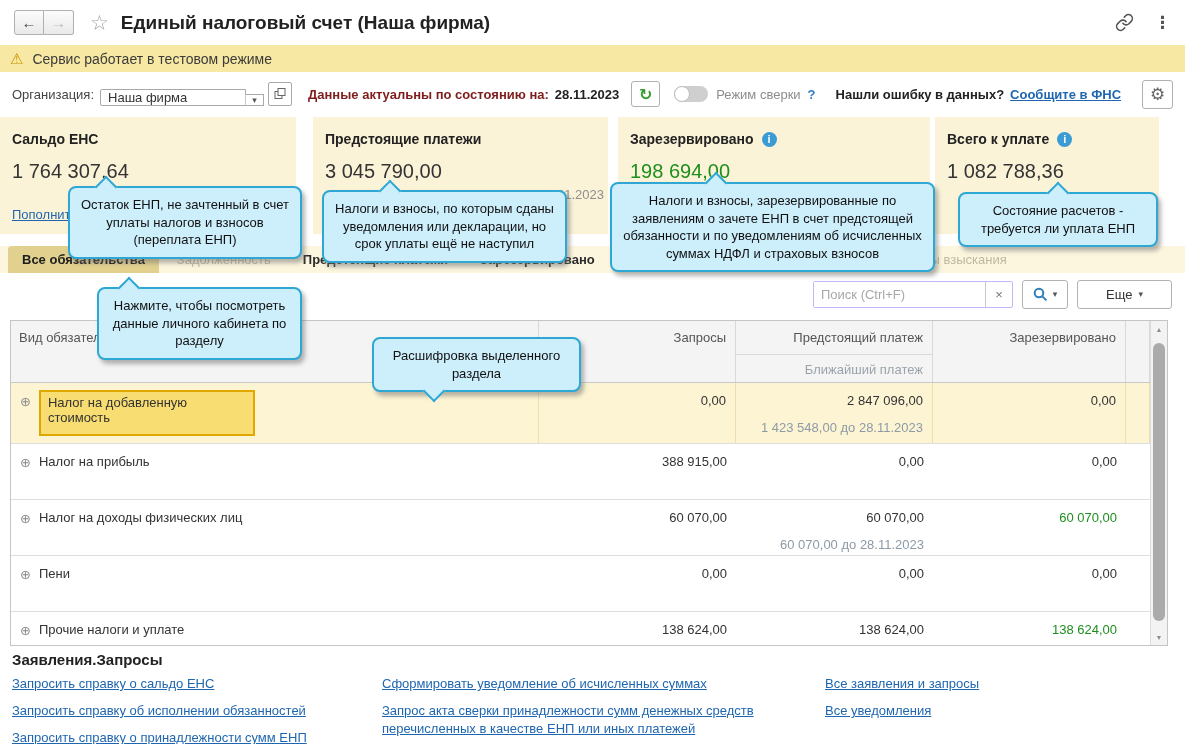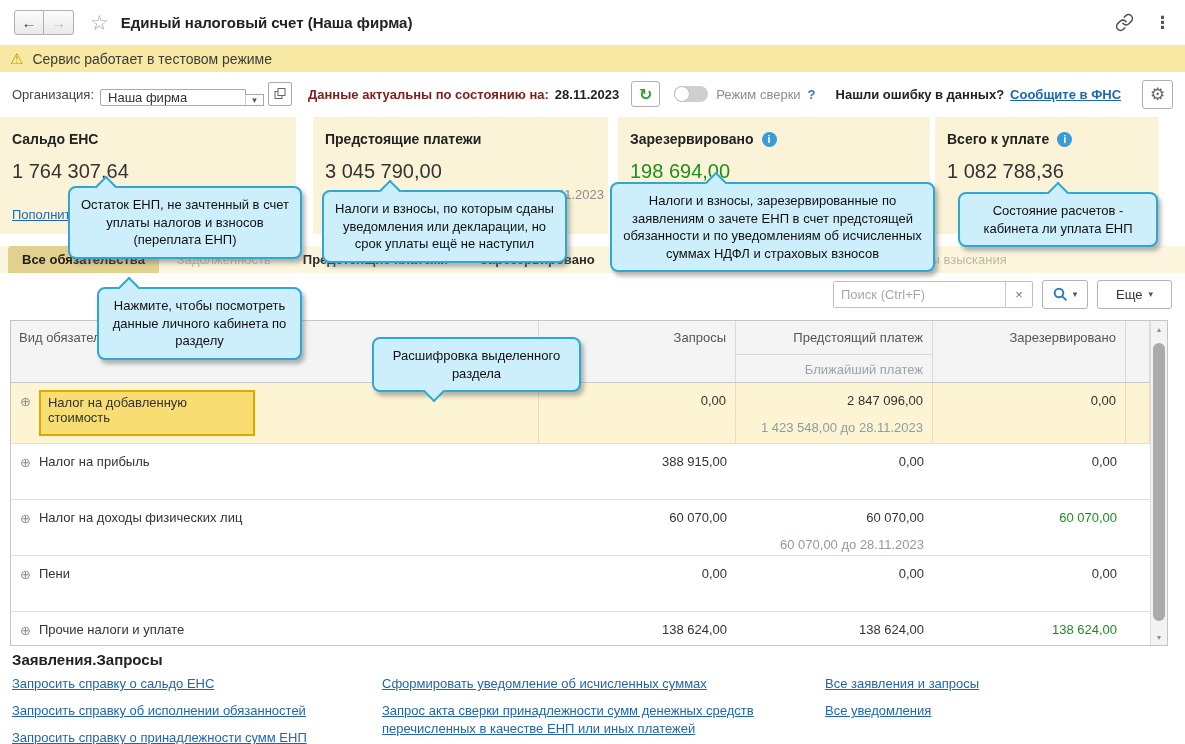--- a/index.html
+++ b/index.html
@@ -14,21 +14,21 @@
   }
 
   
   .titlebar { height:45px; display:flex; align-items:center; padding:0 14px; background:#fff; }
   .nav-group { display:flex; }
   .nav-btn { width:30px; height:25px; border:1px solid #b0b0b0; background:linear-gradient(#fcfcfc,#e9e9e9);
              display:flex; align-items:center; justify-content:center; font-size:15px; cursor:pointer; }
   .nav-btn.back { border-radius:3px 0 0 3px; color:#444; }
   .nav-btn.fwd  { border-radius:0 3px 3px 0; color:#b9b9b9; border-left:none; }
   .star { color:#a3a3a3; font-size:21px; margin:0 12px 0 16px; }
-  .page-title { font-size:15px; font-weight:bold; color:#222; }
+  .page-title { font-size:19px; font-weight:bold; color:#222; }
   .title-actions { margin-left:auto; display:flex; align-items:center; gap:20px; }
   .link-icon svg { display:block; }
   .dots-icon { font-size:17px; color:#555; font-weight:bold; letter-spacing:0; }
 
   
   .banner { height:27px; background:#f7e8a3; display:flex; align-items:center; padding:0 10px; font-size:14px; color:#3b3b3b; }
   .warn-icon { color:#c79500; font-size:15px; margin-right:9px; }
 
   
   .toolbar { height:32px; margin-top:6px; display:flex; align-items:center; padding:0 12px; font-size:13px; }
@@ -73,21 +73,21 @@
   .tab.disabled { color:#bdb9a1; font-weight:normal; cursor:default; }
 
   
   .search-row { height:42px; display:flex; align-items:center; justify-content:flex-end; padding-right:13px; gap:9px; background:#fff; }
   .search-box { display:flex; width:200px; height:27px; border:1px solid #c4b5fd; border-radius:2px; align-items:stretch; background:#fff; }
   .search-input { flex:1; border:none; outline:none; padding:0 7px; font-size:13px; color:#333; font-family:inherit; min-width:0; }
   .search-input::placeholder { color:#a8a8a8; }
   .search-clear { width:27px; border-left:1px solid #c9c9c9; display:flex; align-items:center; justify-content:center; color:#777; font-size:13px; cursor:pointer; }
   .search-btn { width:46px; height:29px; border:1px solid #b3b3b3; border-radius:3px; background:#fff; display:flex; align-items:center; justify-content:center; gap:5px; cursor:pointer; }
   .caret { font-size:9px; color:#555; }
-  .more-btn { height:29px; border:1px solid #b3b3b3; border-radius:3px; background:#fff; padding:0 18px; display:flex; align-items:center; gap:6px; font-size:13px; color:#333; cursor:pointer; }
+  .more-btn { height:29px; border:1px solid #b3b3b3; border-radius:3px; background:#fff; padding:0 28px; display:flex; align-items:center; gap:6px; font-size:13px; color:#333; cursor:pointer; }
 
   
   .grid { position:relative; margin:5px 7px 0 10px; width:1158px; height:326px; border:1px solid #c5c5c5; overflow:hidden; background:#fff; }
   .thead { height:62px; background:#f4f4f4; border-bottom:1px solid #c9c9c9; display:flex; color:#555; }
   .th { border-right:1px solid #d9d9d9; }
   .th-kind { width:528px; padding:9px 8px; }
   .th-saldo { width:197px; padding:9px 9px; text-align:right; }
   .th-upcoming { width:197px; display:flex; flex-direction:column; }
   .th-up-top { flex:1; padding:9px 9px; text-align:right; border-bottom:1px solid #d9d9d9; }
   .th-up-bottom { flex:1; padding:7px 9px; text-align:right; color:#9aa3ab; }
@@ -388,21 +388,21 @@
 <div class="callout co-upcoming">
   <div class="tail up" style="left:58px"></div>
   <span>Налоги и взносы, по которым сданы уведомления или декларации, но срок уплаты ещё не наступил</span>
 </div>
 <div class="callout co-reserved">
   <div class="tail up" style="left:96px"></div>
   <span>Налоги и взносы, зарезервированные по заявлениям о зачете ЕНП в счет предстоящей обязанности и по уведомлениям об исчисленных суммах НДФЛ и страховых взносов</span>
 </div>
 <div class="callout co-total">
   <div class="tail up" style="left:90px"></div>
-  <span>Состояние расчетов - кабинета ли уплата ЕНП</span>
+  <span>Состояние расчетов - требуется ли уплата ЕНП</span>
 </div>
 <div class="callout co-tab">
   <div class="tail up" style="left:22px"></div>
   <span>Нажмите, чтобы посмотреть данные личного кабинета по разделу</span>
 </div>
 <div class="callout co-table">
   <div class="tail down" style="left:52px"></div>
   <span>Расшифровка выделенного раздела</span>
 </div>
 

